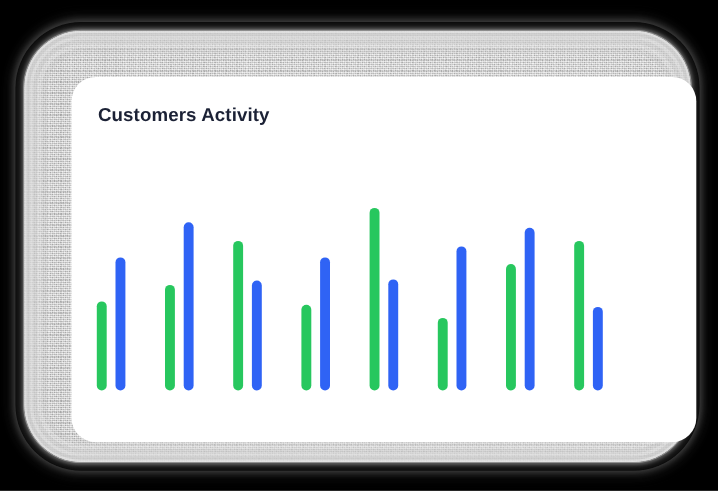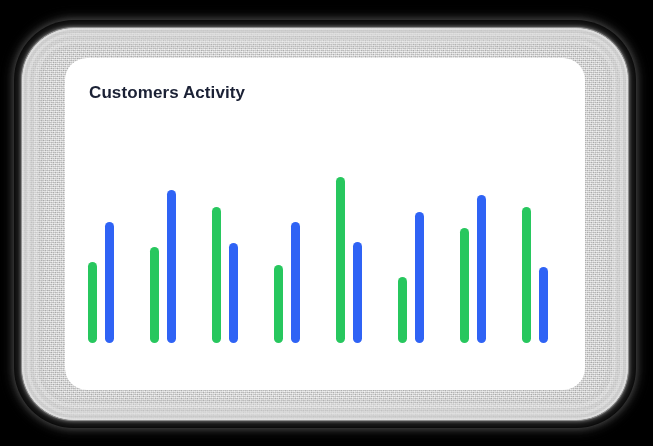--- a/index.html
+++ b/index.html
@@ -72,22 +72,22 @@
     background: transparent;
     box-shadow:
       0 0 6px 2px rgba(200,200,200,0.22),
       0 0 14px 4px rgba(150,150,150,0.14);
   }
 
   
   #chart-card {
     position: absolute;
     left: 65px;
-    top: 58px;
-    width: 520px;
+    top: 70px;
+    width: 568px;
     height: 332px;
     background: #ffffff;
     border-radius: 22px;
     overflow: hidden;
   }
 
   #page-title {
     position: absolute;
     left: 24px;
     top: 25px;

